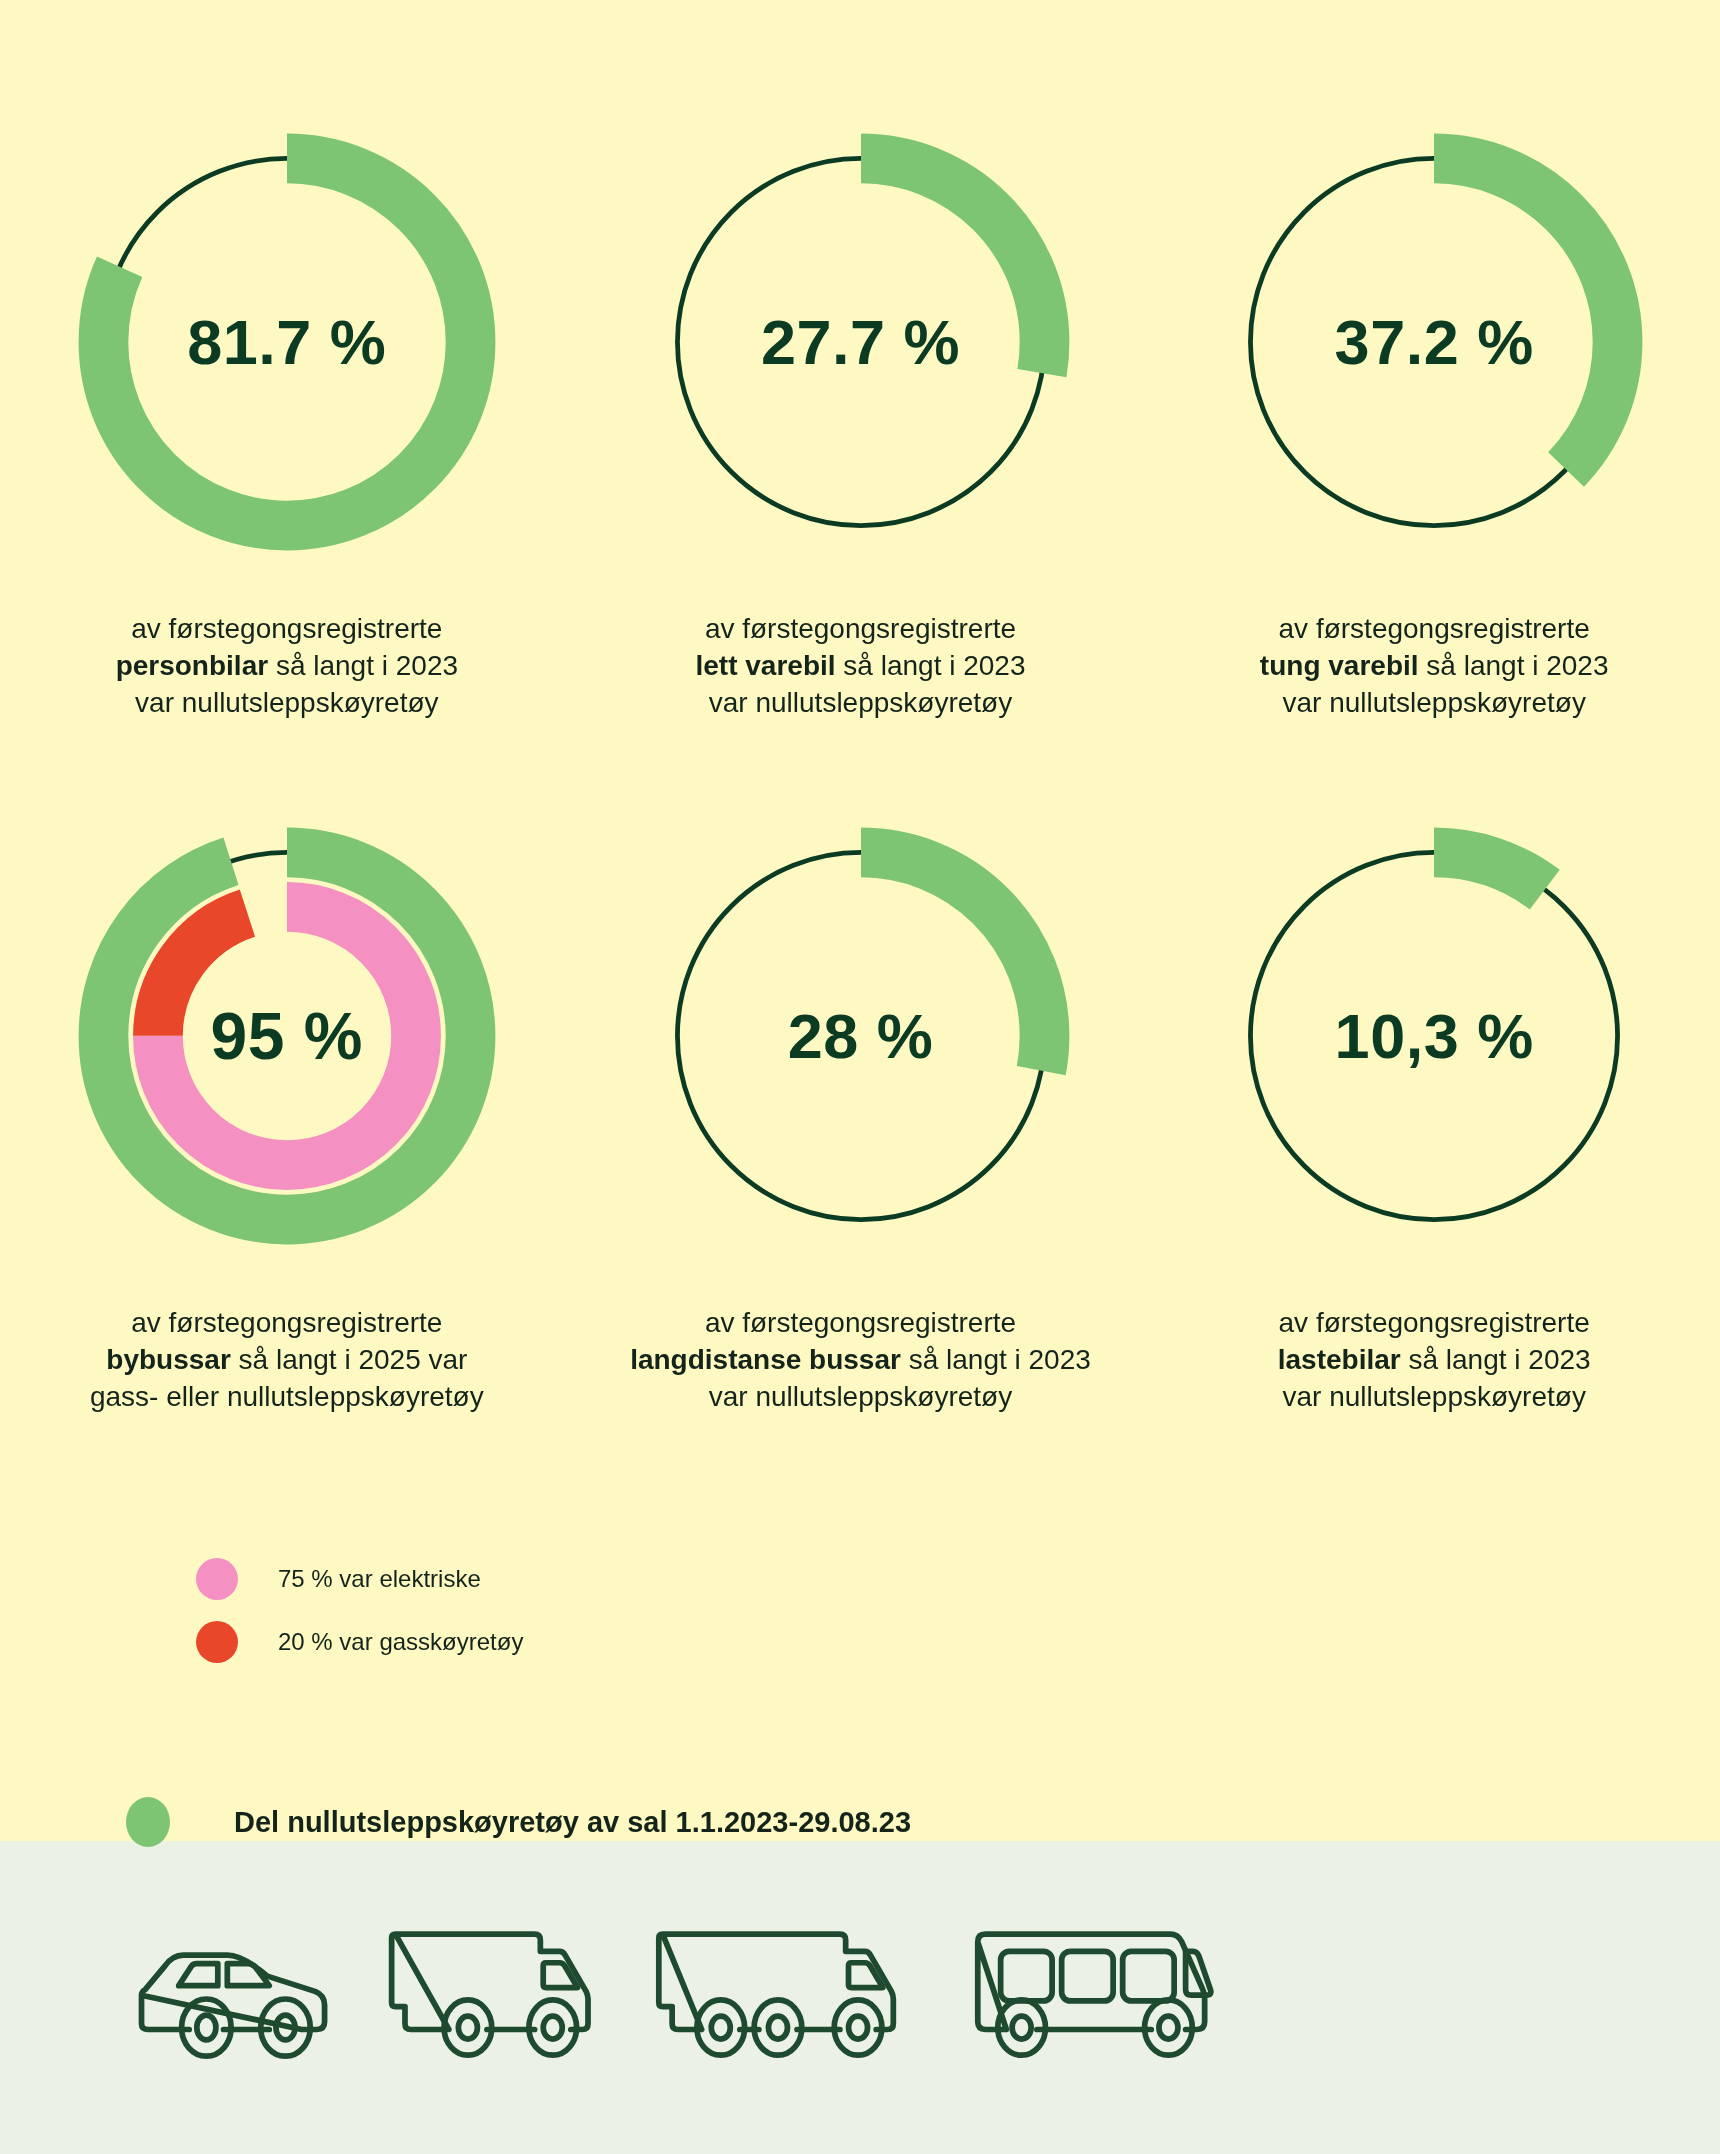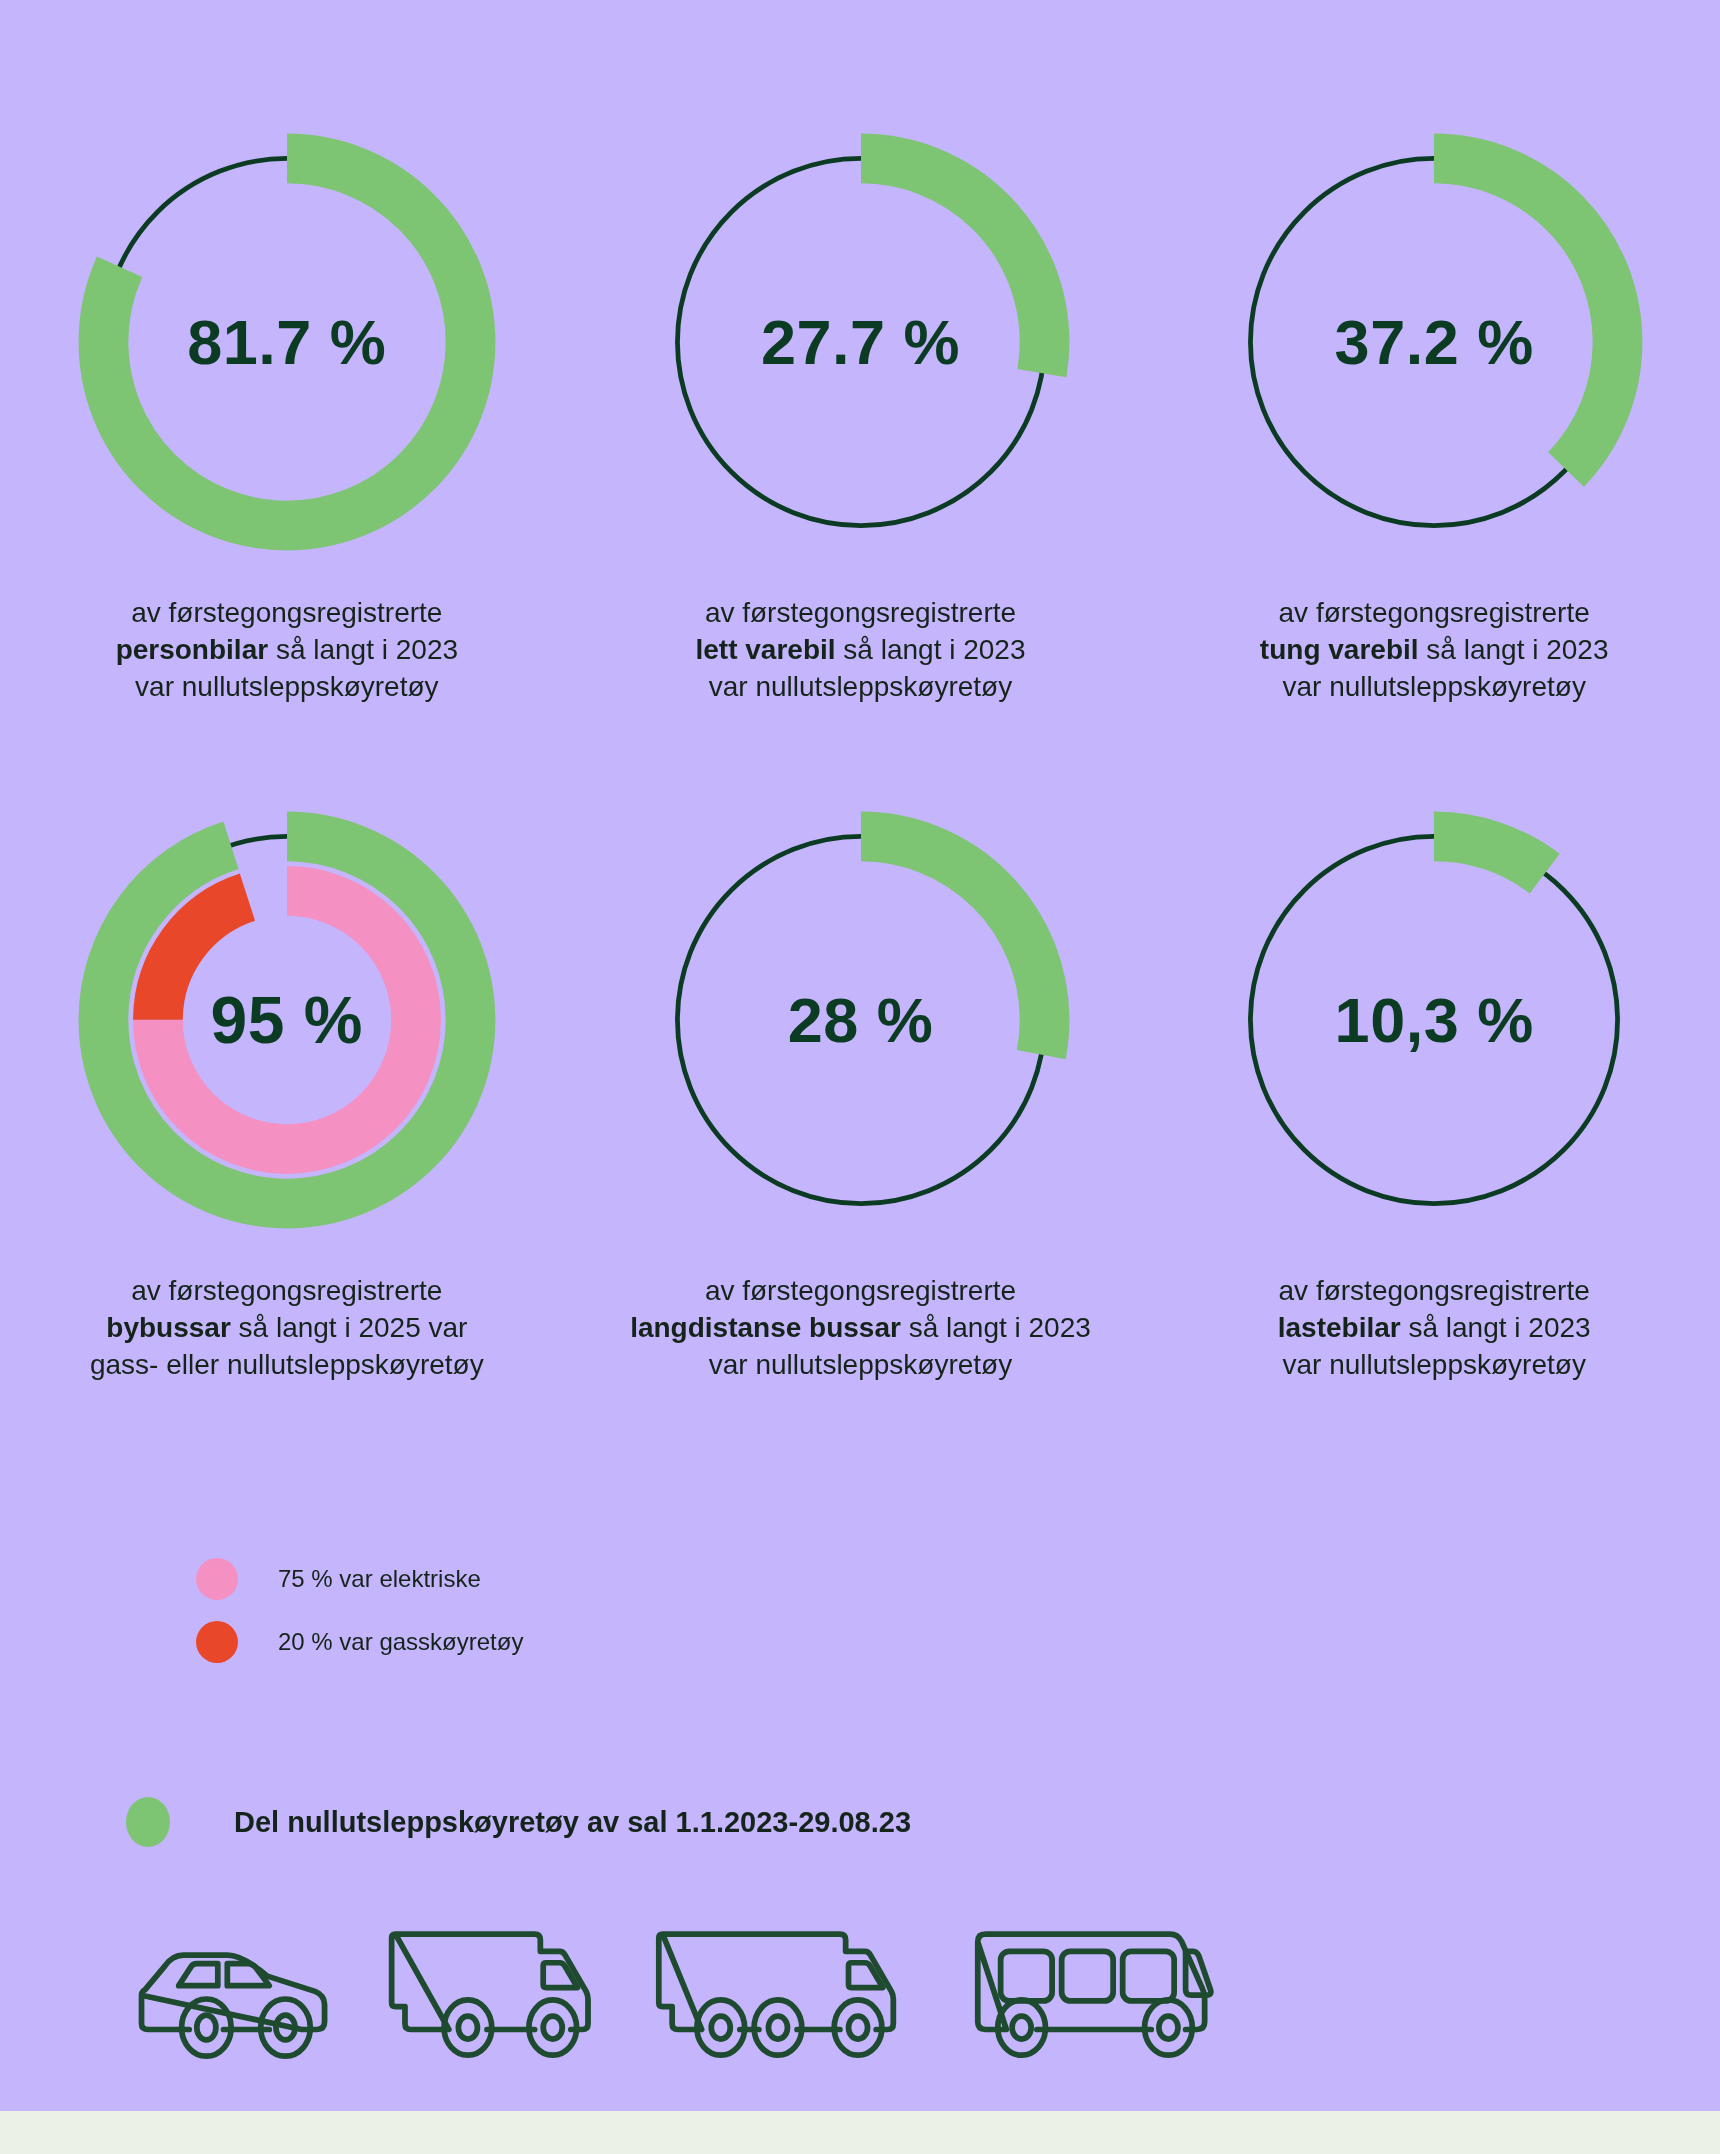--- a/index.html
+++ b/index.html
@@ -8,22 +8,22 @@
     width: 1721px;
     height: 2155px;
     background: #EBF2E5;
     font-family: "Liberation Sans", sans-serif;
     overflow: hidden;
   }
 
   #page {
     position: relative;
     width: 1721px;
-    height: 2111px;
-    background: #c4b5fd;
+    height: 1841px;
+    background: #fef9c3;
   }
 
   
   .chart-grid {
     position: absolute;
     left: 0;
     top: 0;
     width: 1721px;
   }
 
@@ -60,21 +60,21 @@
     justify-content: center;
     font-size: 63px;
     font-weight: 700;
     color: #0C3B23;
     letter-spacing: 0.5px;
     pointer-events: none;
   }
   .donut-value.small { font-size: 66px; }
 
   .caption {
-    margin-top: 13px;
+    margin-top: 29px;
     width: 535px;
     text-align: center;
     font-size: 28px;
     line-height: 1.33;
     color: #15241A;
   }
   .caption b { font-weight: 700; }
 
   
   .sub-legend {

